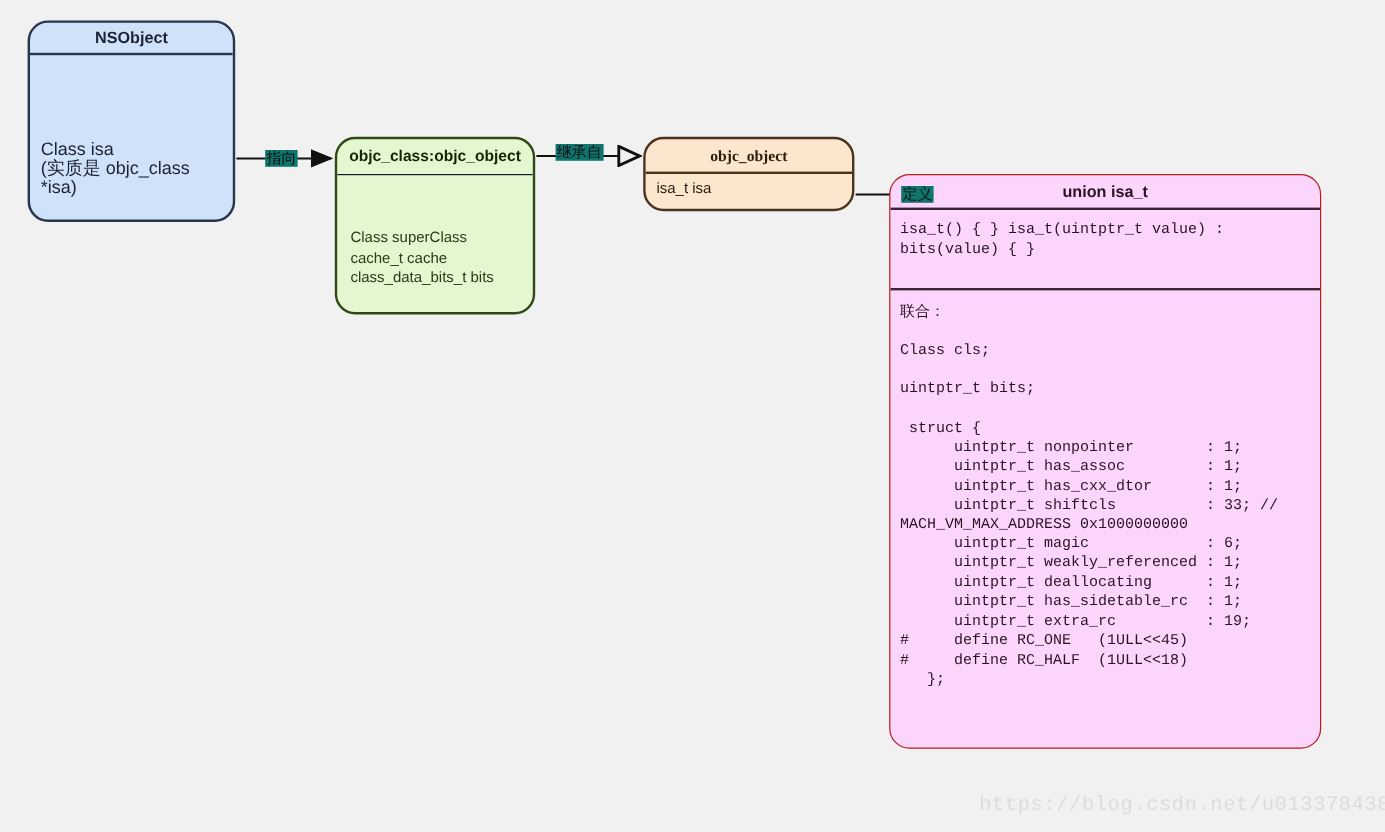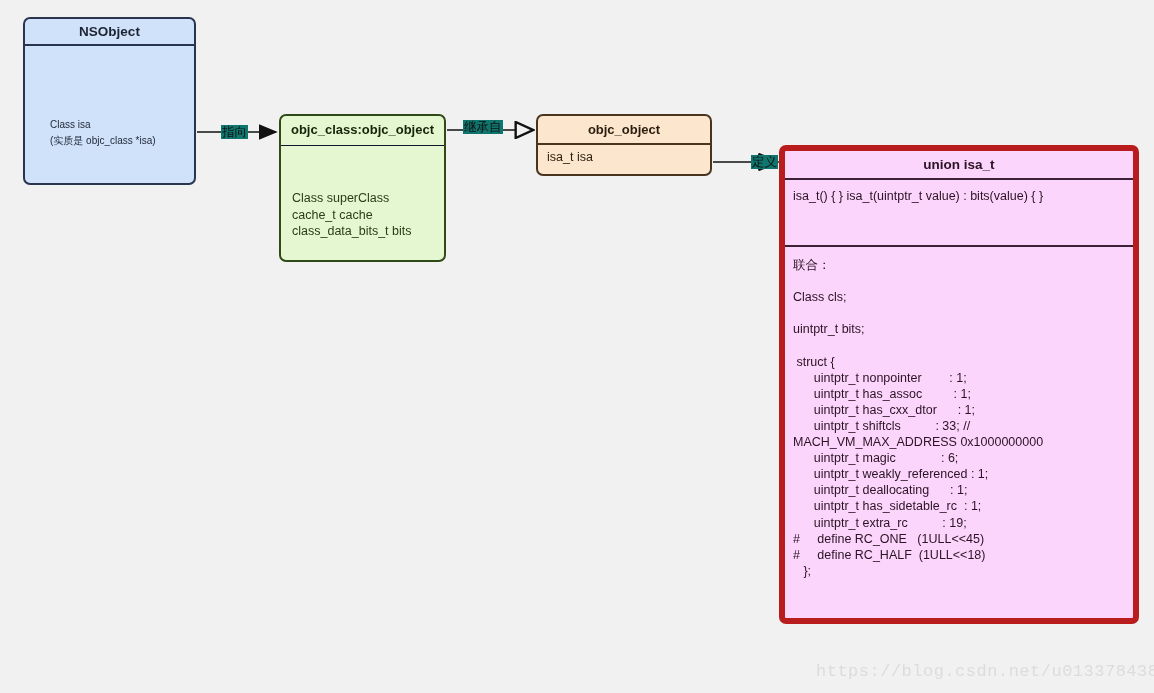--- a/index.html
+++ b/index.html
@@ -18,21 +18,21 @@
     position: absolute;
     inset: 0;
     width: 1154px;
     height: 693px;
   }
 
   
   .node {
     position: absolute;
     box-sizing: border-box;
-    border-radius: 7px;
+    border-radius: 17px;
     overflow: hidden;
   }
   .node .hdr {
     text-align: center;
     font-weight: bold;
     box-sizing: border-box;
     white-space: nowrap;
   }
   .node .sect {
     box-sizing: border-box;
@@ -50,26 +50,26 @@
   }
   #nsobject .hdr {
     height: 27px;
     line-height: 25px;
     font-size: 13.5px;
     color: #1d2333;
     border-bottom: 2px solid #29354f;
   }
   #nsobject .sect {
     padding: 0 9px;
-    font-size: 10px;
+    font-size: 15px;
     line-height: 16px;
     color: #1d2333;
     position: absolute;
     top: 98px;
-    left: 16px;
+    left: 0;
     right: 0;
   }
 
   
   #objcclass {
     left: 279px;
     top: 114px;
     width: 167px;
     height: 148px;
     border: 2px solid #2f4a16;
@@ -101,35 +101,36 @@
     height: 62px;
     border: 2px solid #4a3420;
     background: #fce6cd;
   }
   #objcobject .hdr {
     height: 29px;
     line-height: 27px;
     font-size: 13px;
     color: #2b1d0f;
     border-bottom: 2px solid #4a3420;
+    font-family: Liberation Serif, serif;
   }
   #objcobject .sect {
     padding: 4px 5px 0 9px;
     font-size: 12.5px;
     line-height: 16px;
     color: #2b1d0f;
   }
 
   
   #isat {
-    left: 779px;
+    left: 741px;
     top: 145px;
     width: 360px;
     height: 479px;
-    border: 6px solid #b91c1c;
+    border: 1px solid #b91c1c;
     background: #fcd5fc;
   }
   #isat .hdr {
     height: 29px;
     line-height: 27px;
     font-size: 13.5px;
     color: #2a1324;
     border-bottom: 2px solid #3d2236;
   }
   #isat .sect-ctors {
@@ -137,34 +138,35 @@
     top: 31px;
     left: 0;
     right: 0;
     height: 65px;
     padding: 6px 8px 0 8px;
     font-size: 12.5px;
     line-height: 17px;
     color: #2a1324;
     border-bottom: 2px solid #3d2236;
     box-sizing: border-box;
+    font-family: Liberation Mono, monospace;
   }
   #isat .sect-body {
     position: absolute;
     top: 98px;
     left: 0;
     right: 0;
     bottom: 0;
     padding: 8px 8px 0 8px;
     font-size: 12.5px;
     line-height: 16.1px;
     color: #2a1324;
     box-sizing: border-box;
     white-space: pre-wrap;
-    font-family: Liberation Sans, sans-serif;
+    font-family: Liberation Mono, monospace;
   }
 
   
   .edge-label {
     position: absolute;
     background: #0f766e;
     font-size: 12.5px;
     line-height: 14px;
     color: #111;
     padding: 0 1px;

